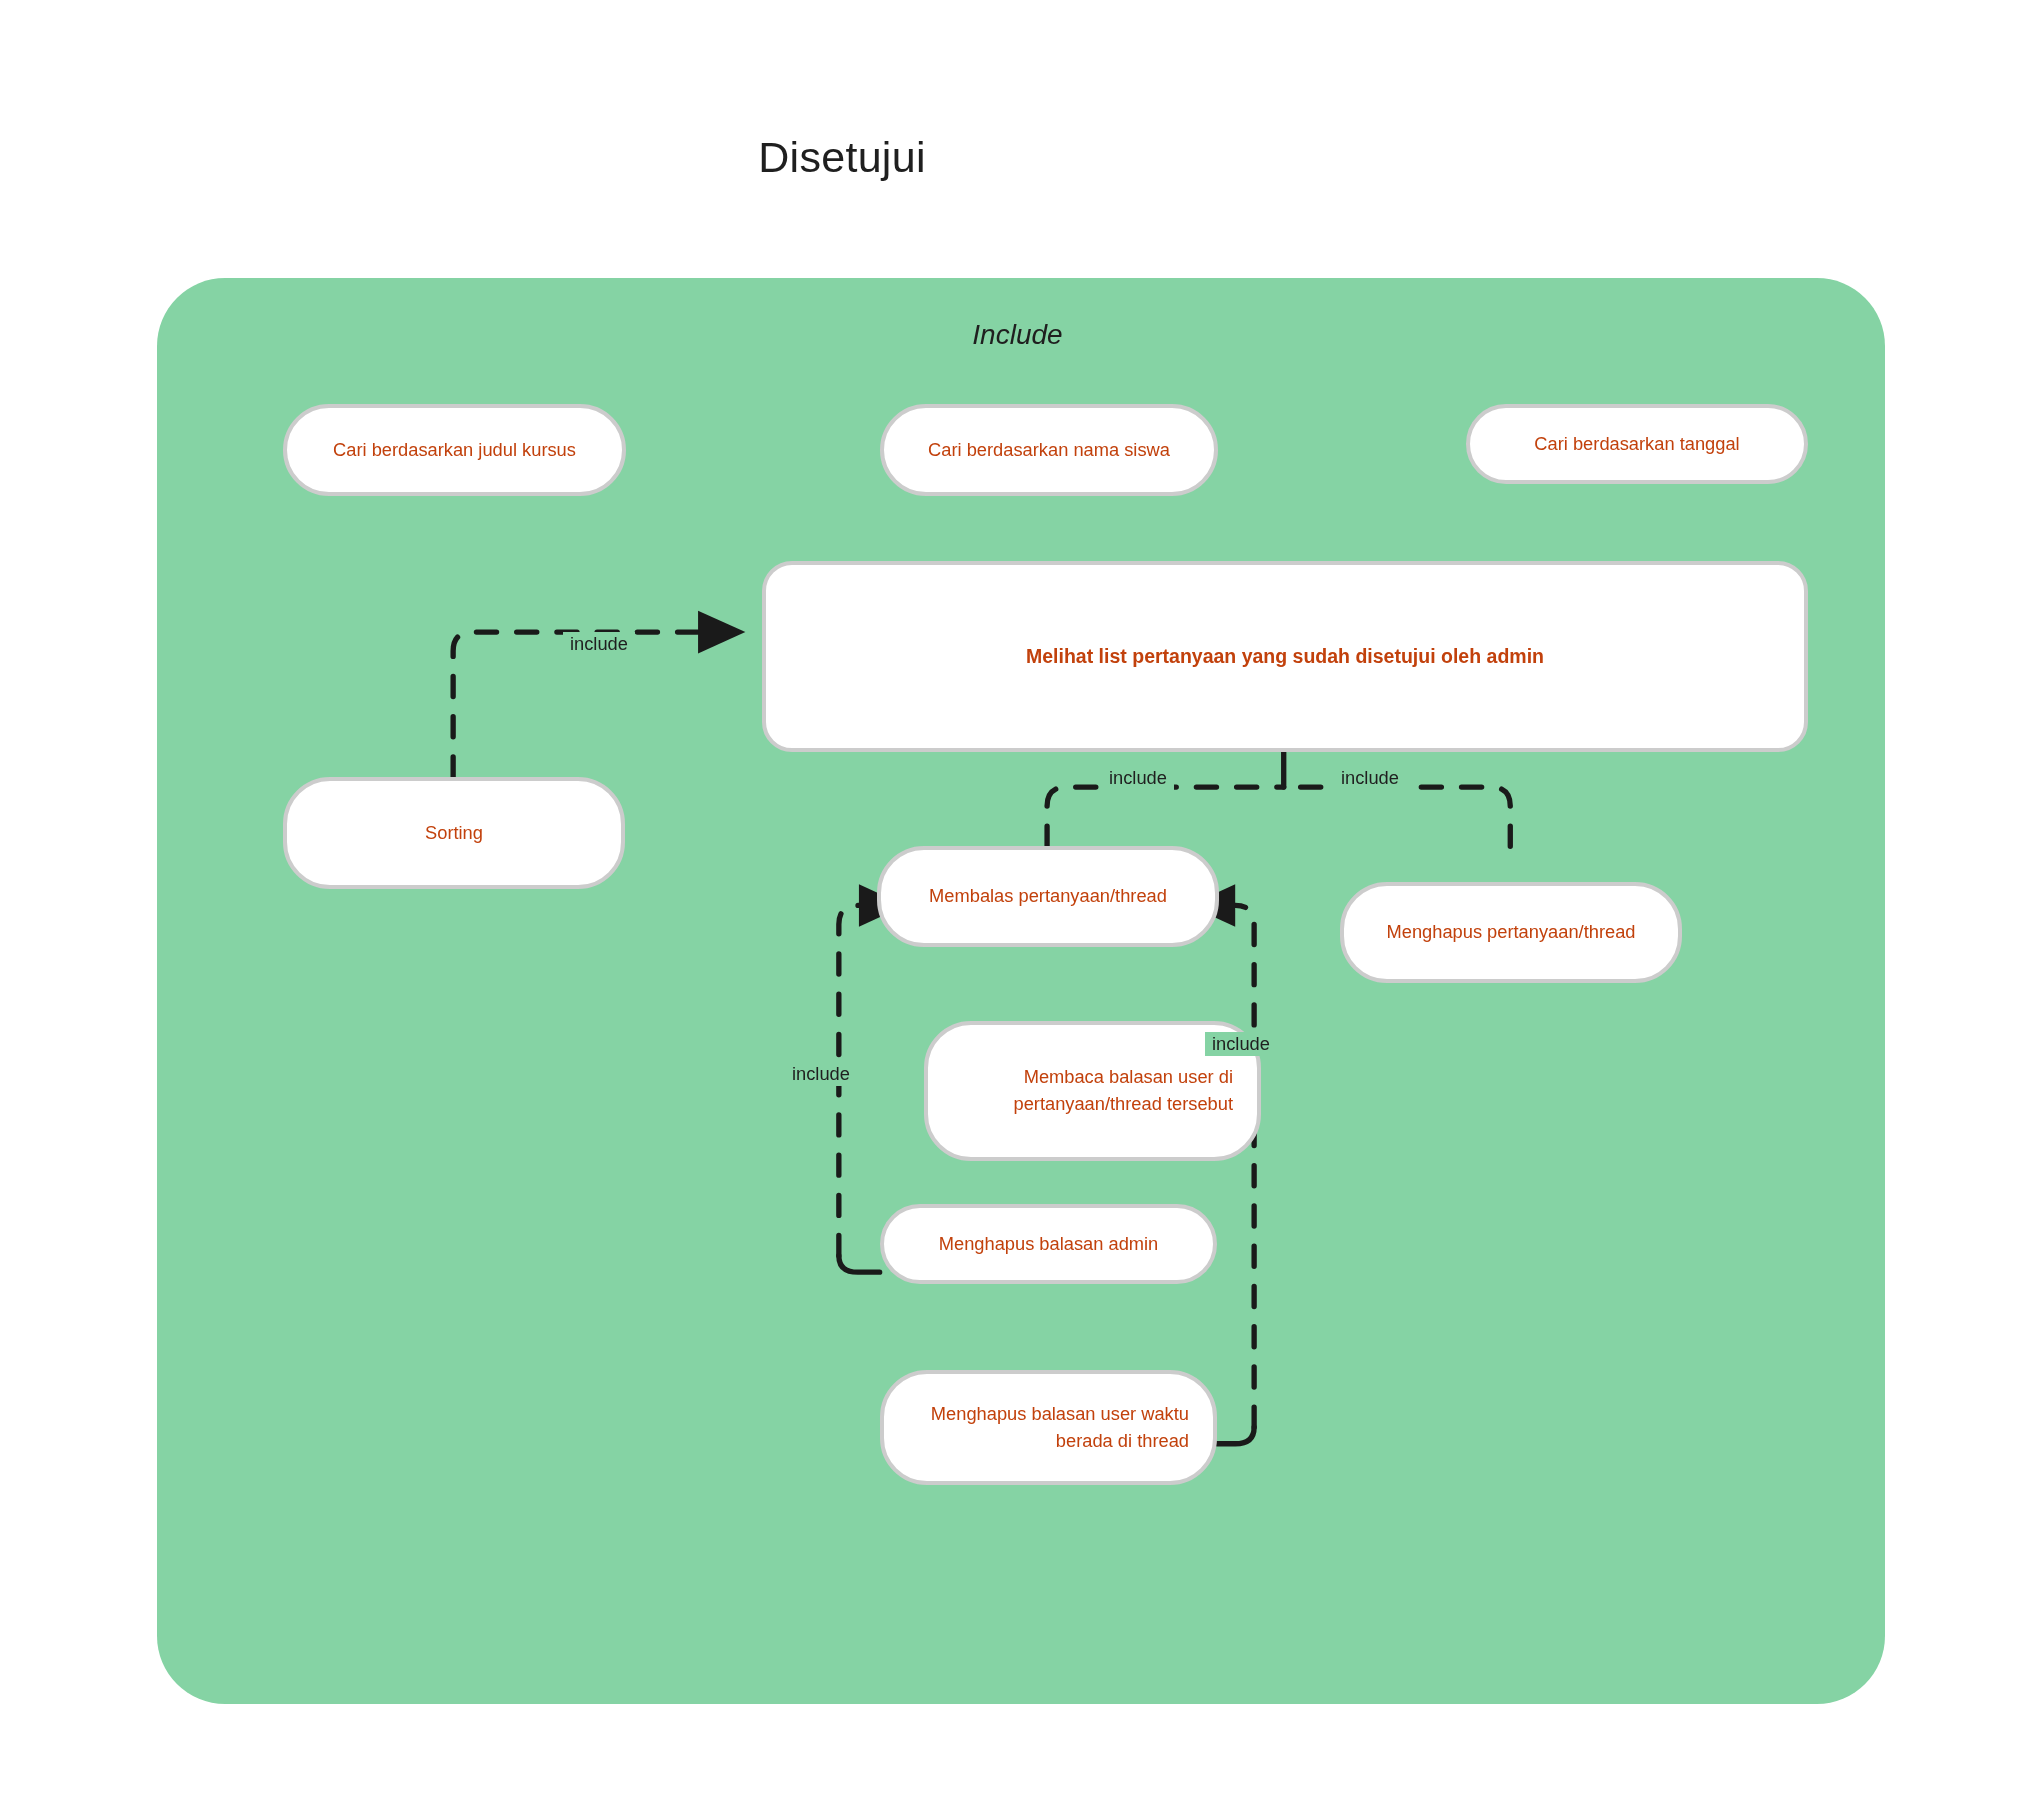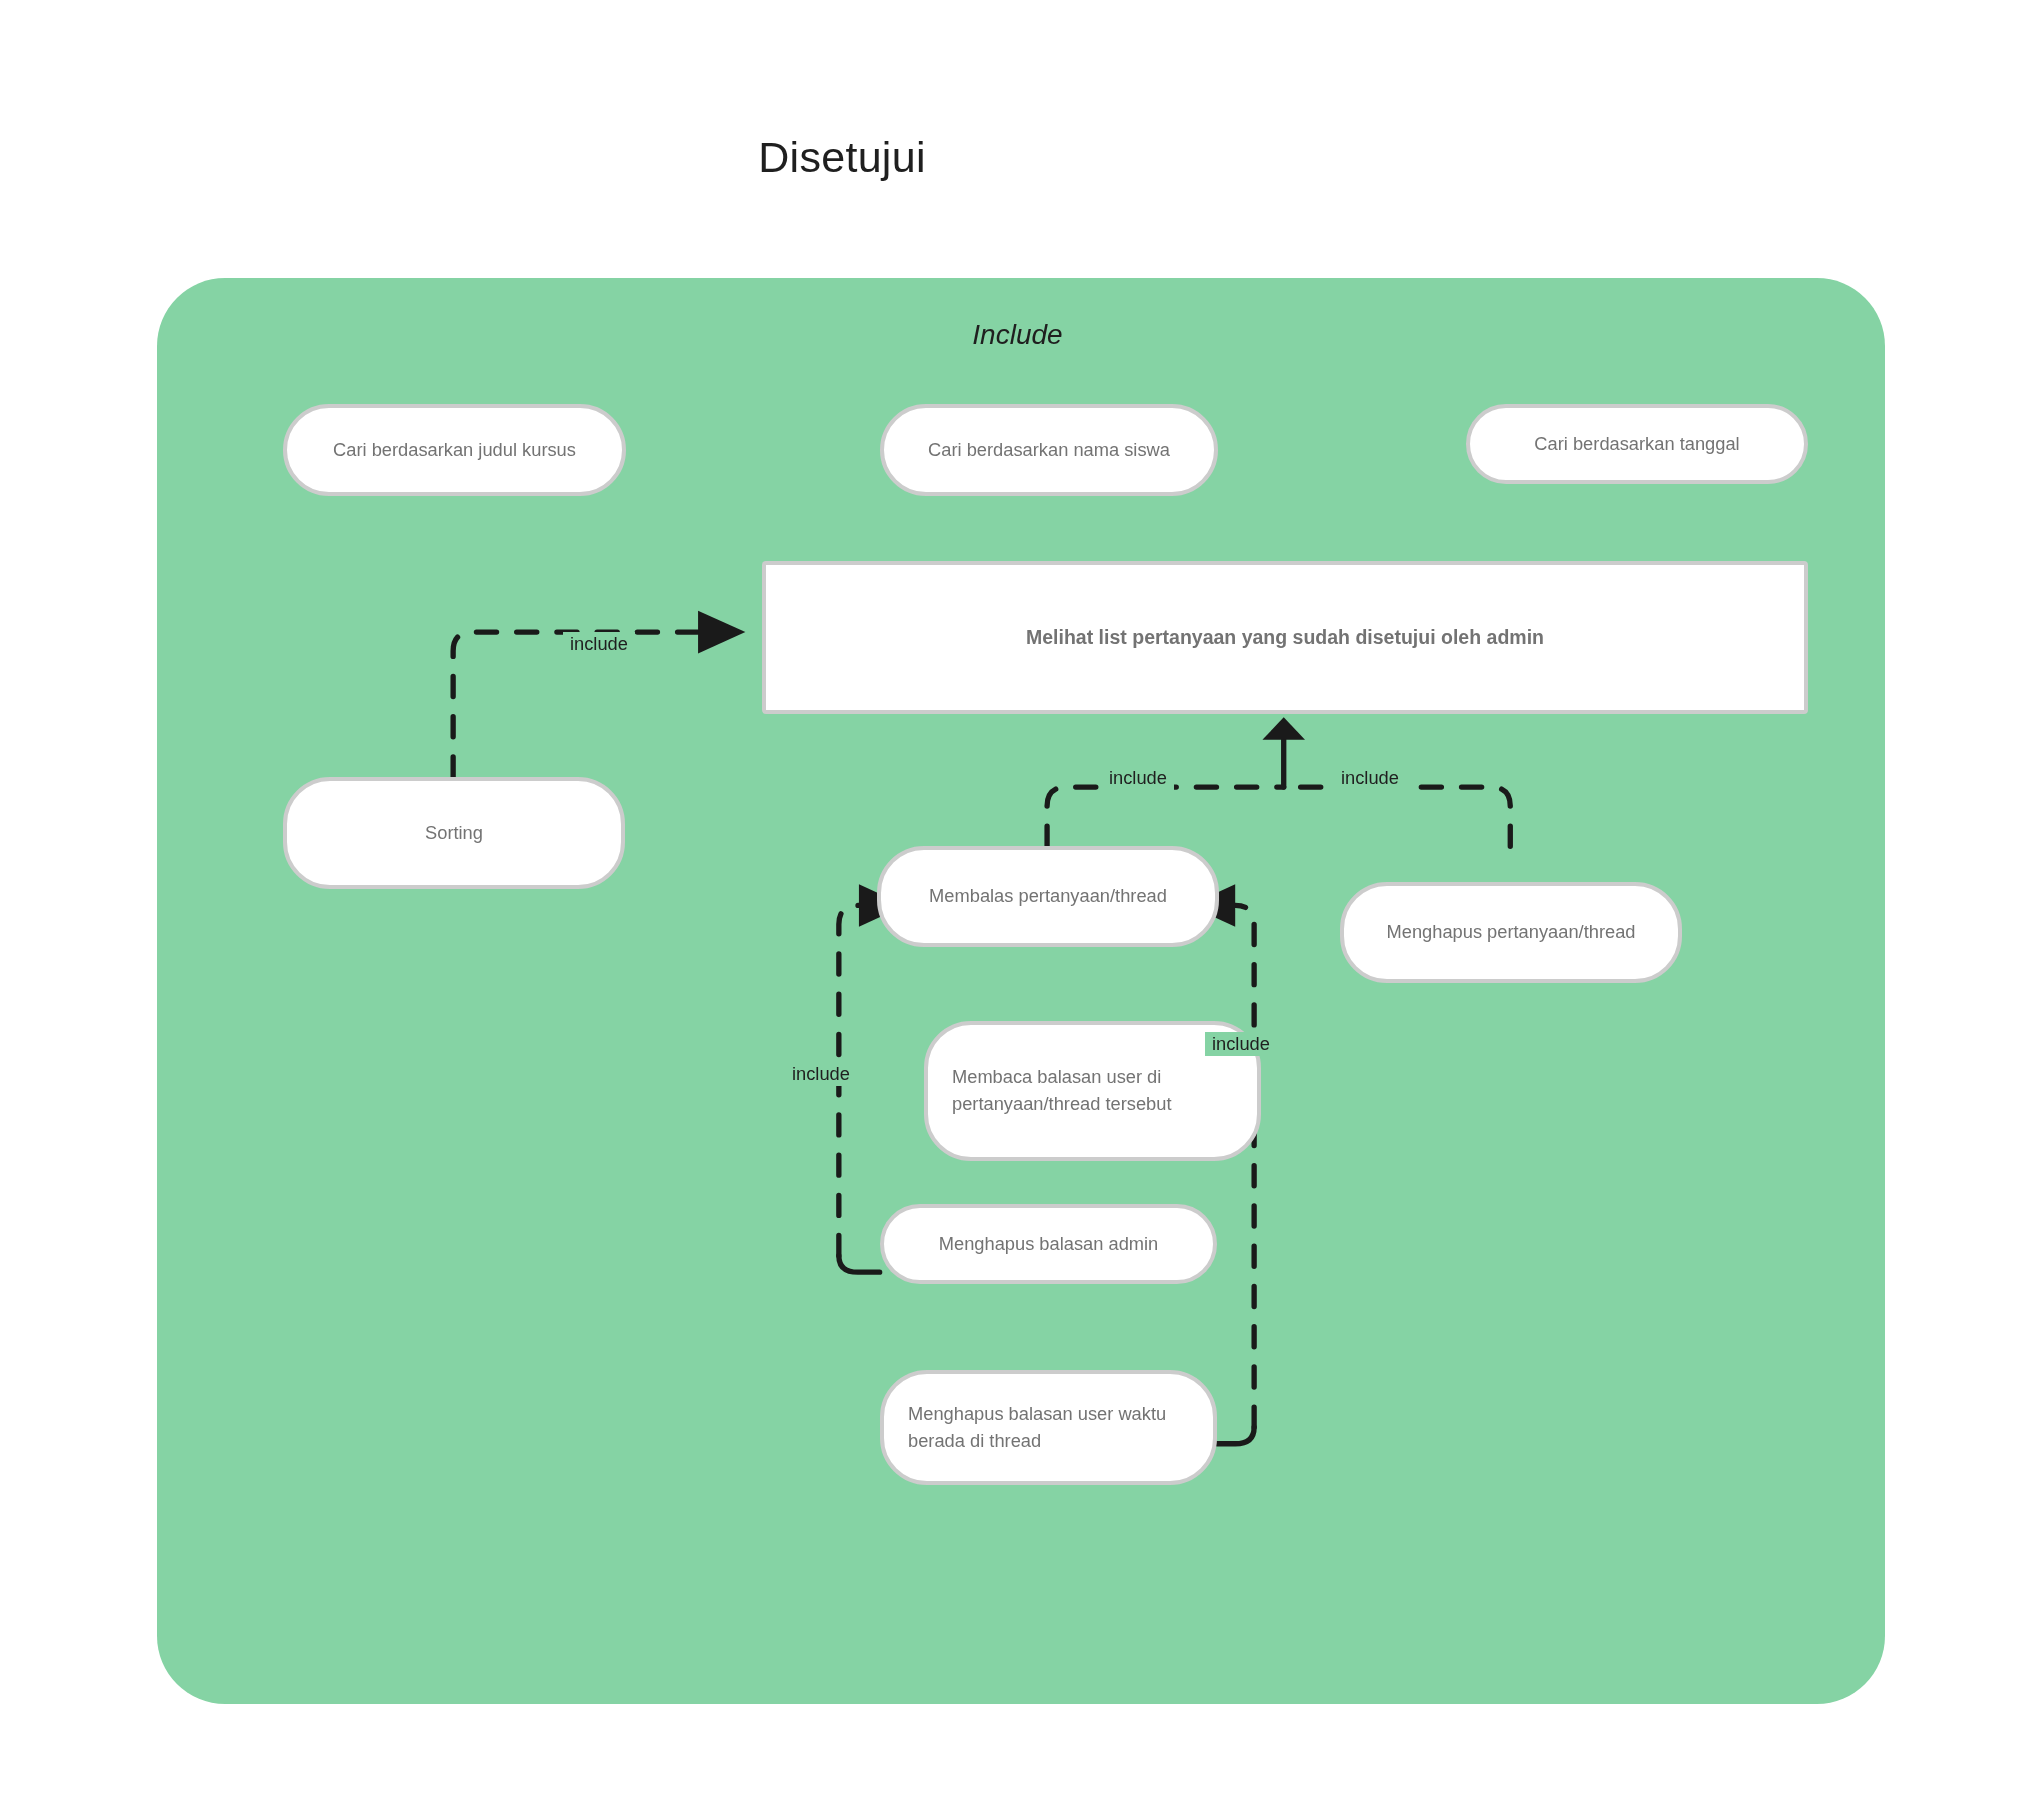--- a/index.html
+++ b/index.html
@@ -51,40 +51,40 @@
 
   .usecase {
     position: absolute;
     background: #ffffff;
     border: 4.1px solid #cccccc;
     border-radius: 47px;
     box-sizing: border-box;
     display: flex;
     align-items: center;
     justify-content: center;
-    text-align: left;
-    color: #737373;
+    text-align: right;
+    color: #c2410c;
     font-size: 18.3px;
     line-height: 1.45;
     padding: 6px 24px;
   }
   .usecase.bold {
     font-weight: 700;
     font-size: 19.5px;
   }
 
   
   #uc-search-course  { left: 283px;  top: 404px;  width: 343px; height: 92px; }
   #uc-search-student { left: 880px; top: 404px;  width: 338px; height: 92px; }
   #uc-search-date    { left: 1466px; top: 404px;  width: 342px; height: 80px; }
 
   
   #uc-main-list {
-    left: 762px; top: 561px; width: 1046px; height: 153px;
-    border-radius: 4px;
+    left: 762px; top: 561px; width: 1046px; height: 191px;
+    border-radius: 30px;
     flex-direction: column;
     padding: 6px 35px;
   }
   #uc-main-list .line { display: block; }
 
   
   #uc-sorting { left: 283px; top: 777px; width: 342px; height: 112px; }
 
   
   #uc-reply  { left: 877px; top: 846px; width: 342px; height: 101px; }

